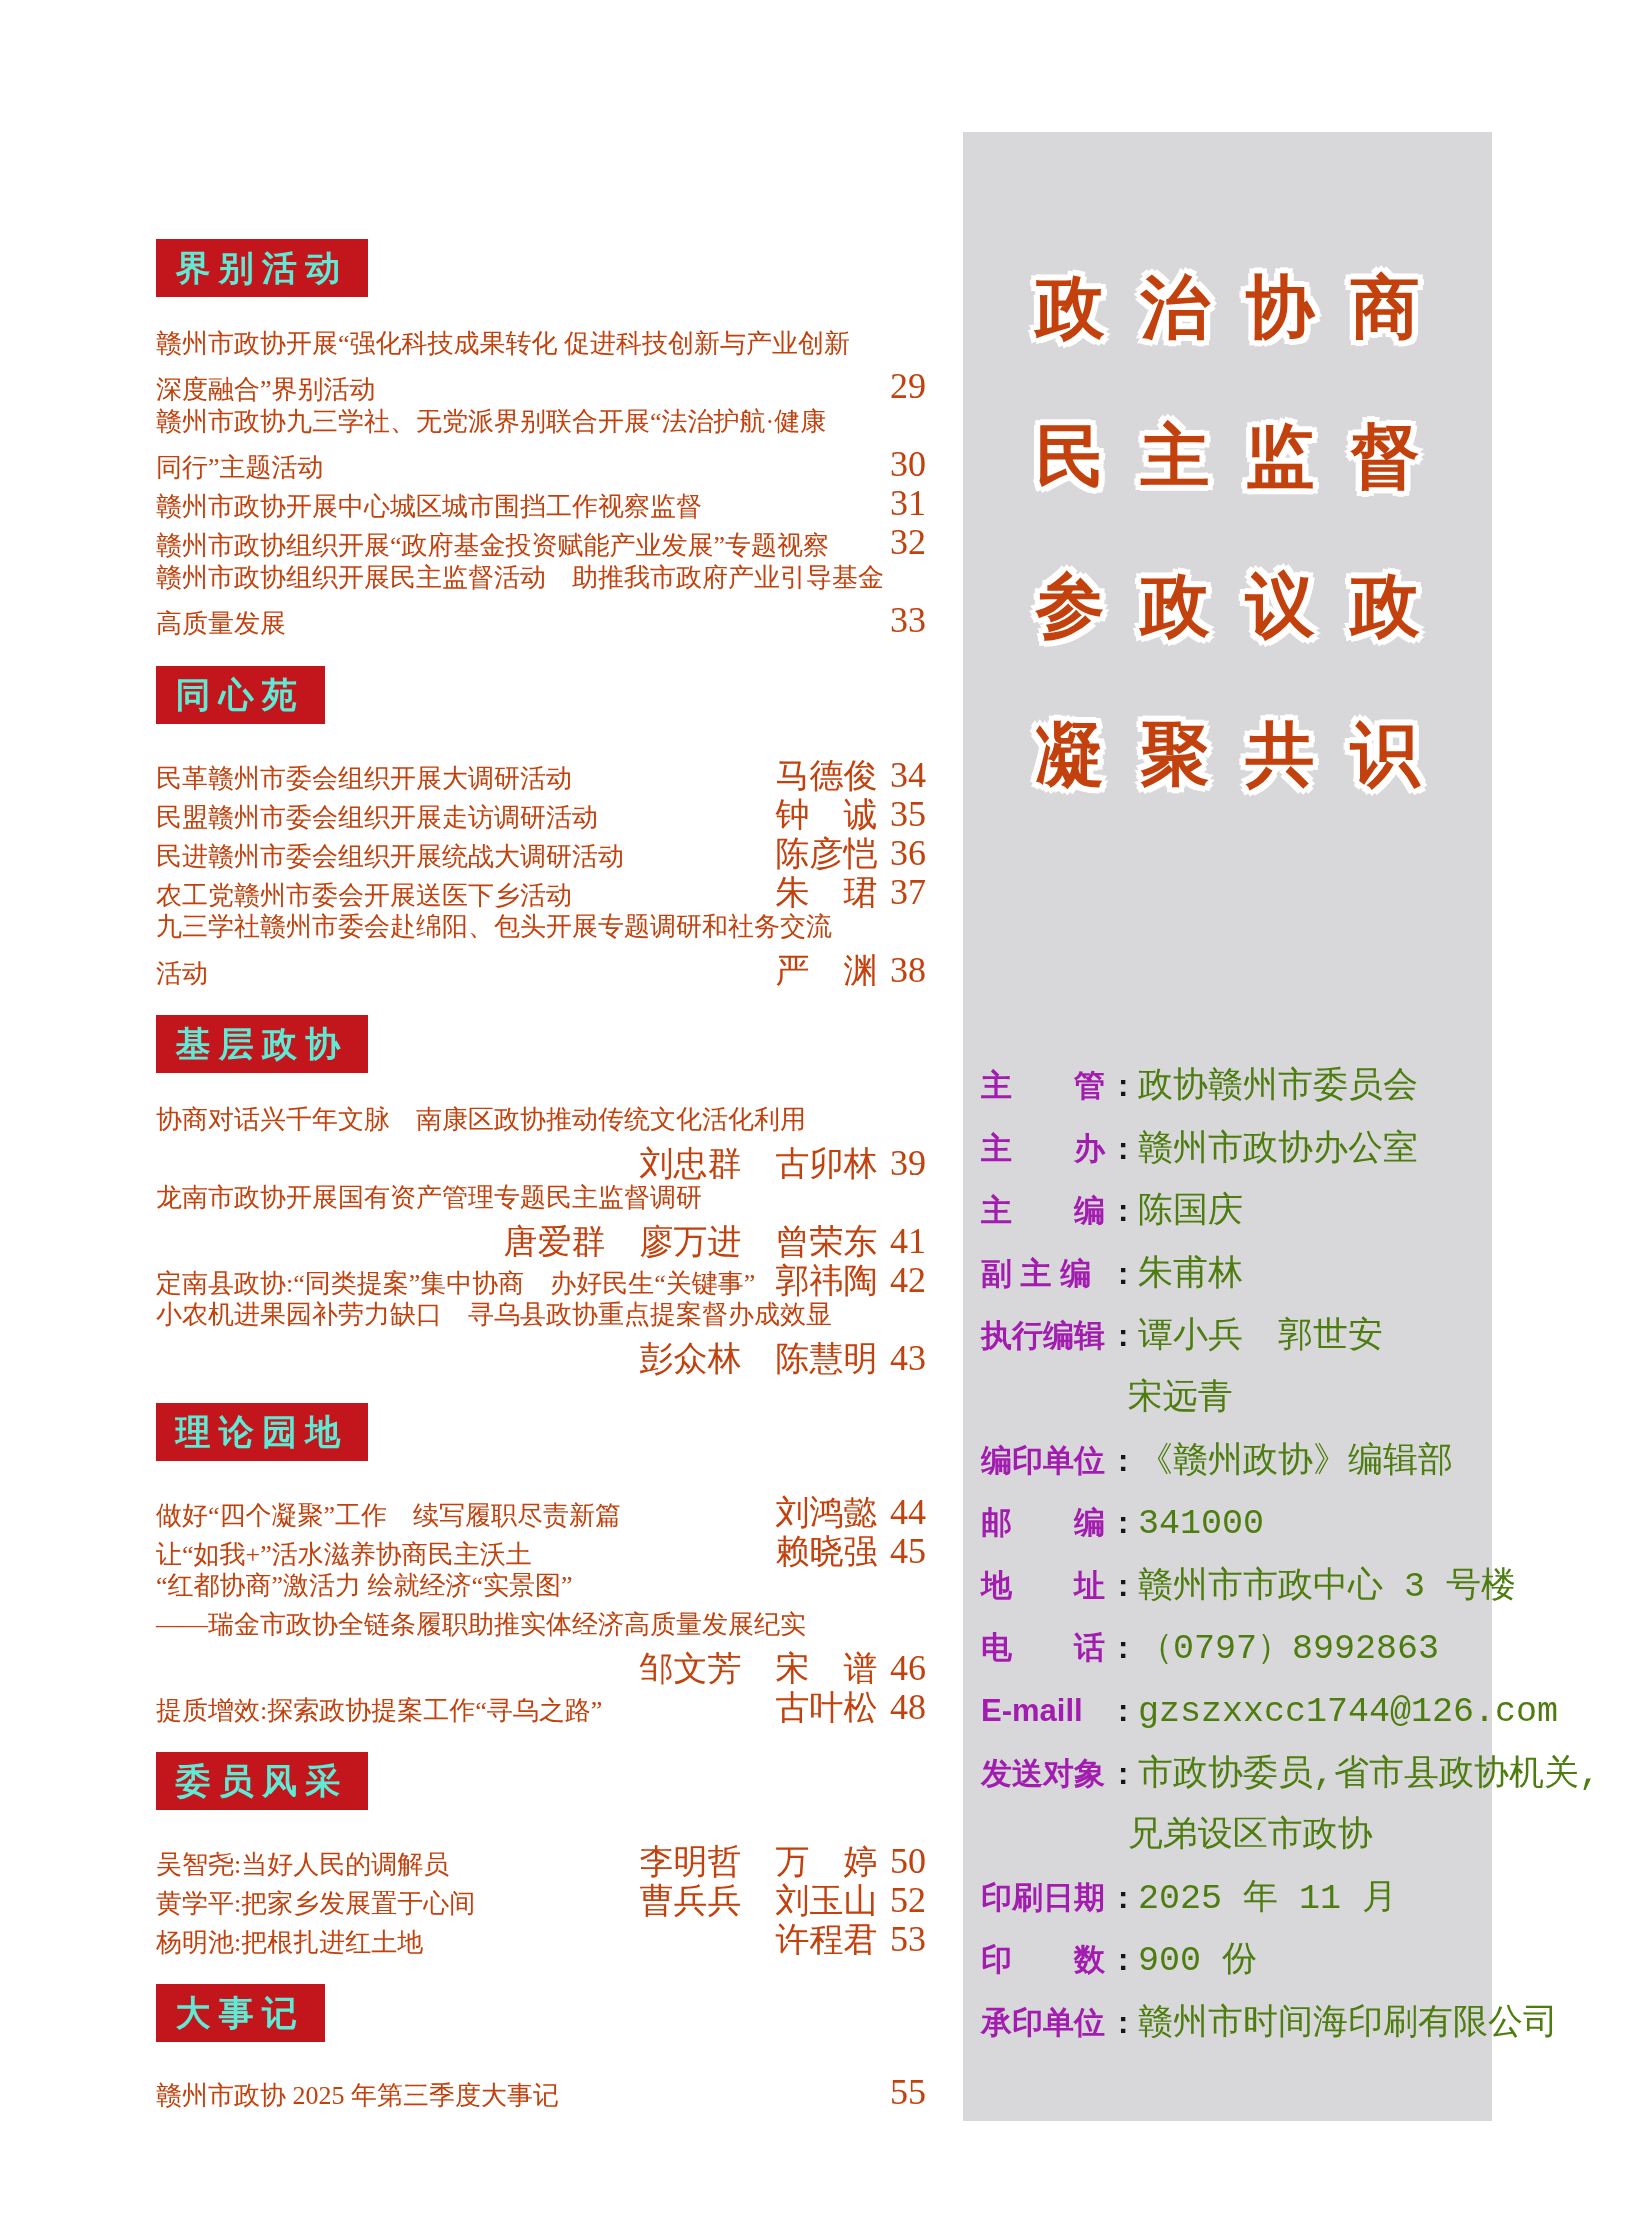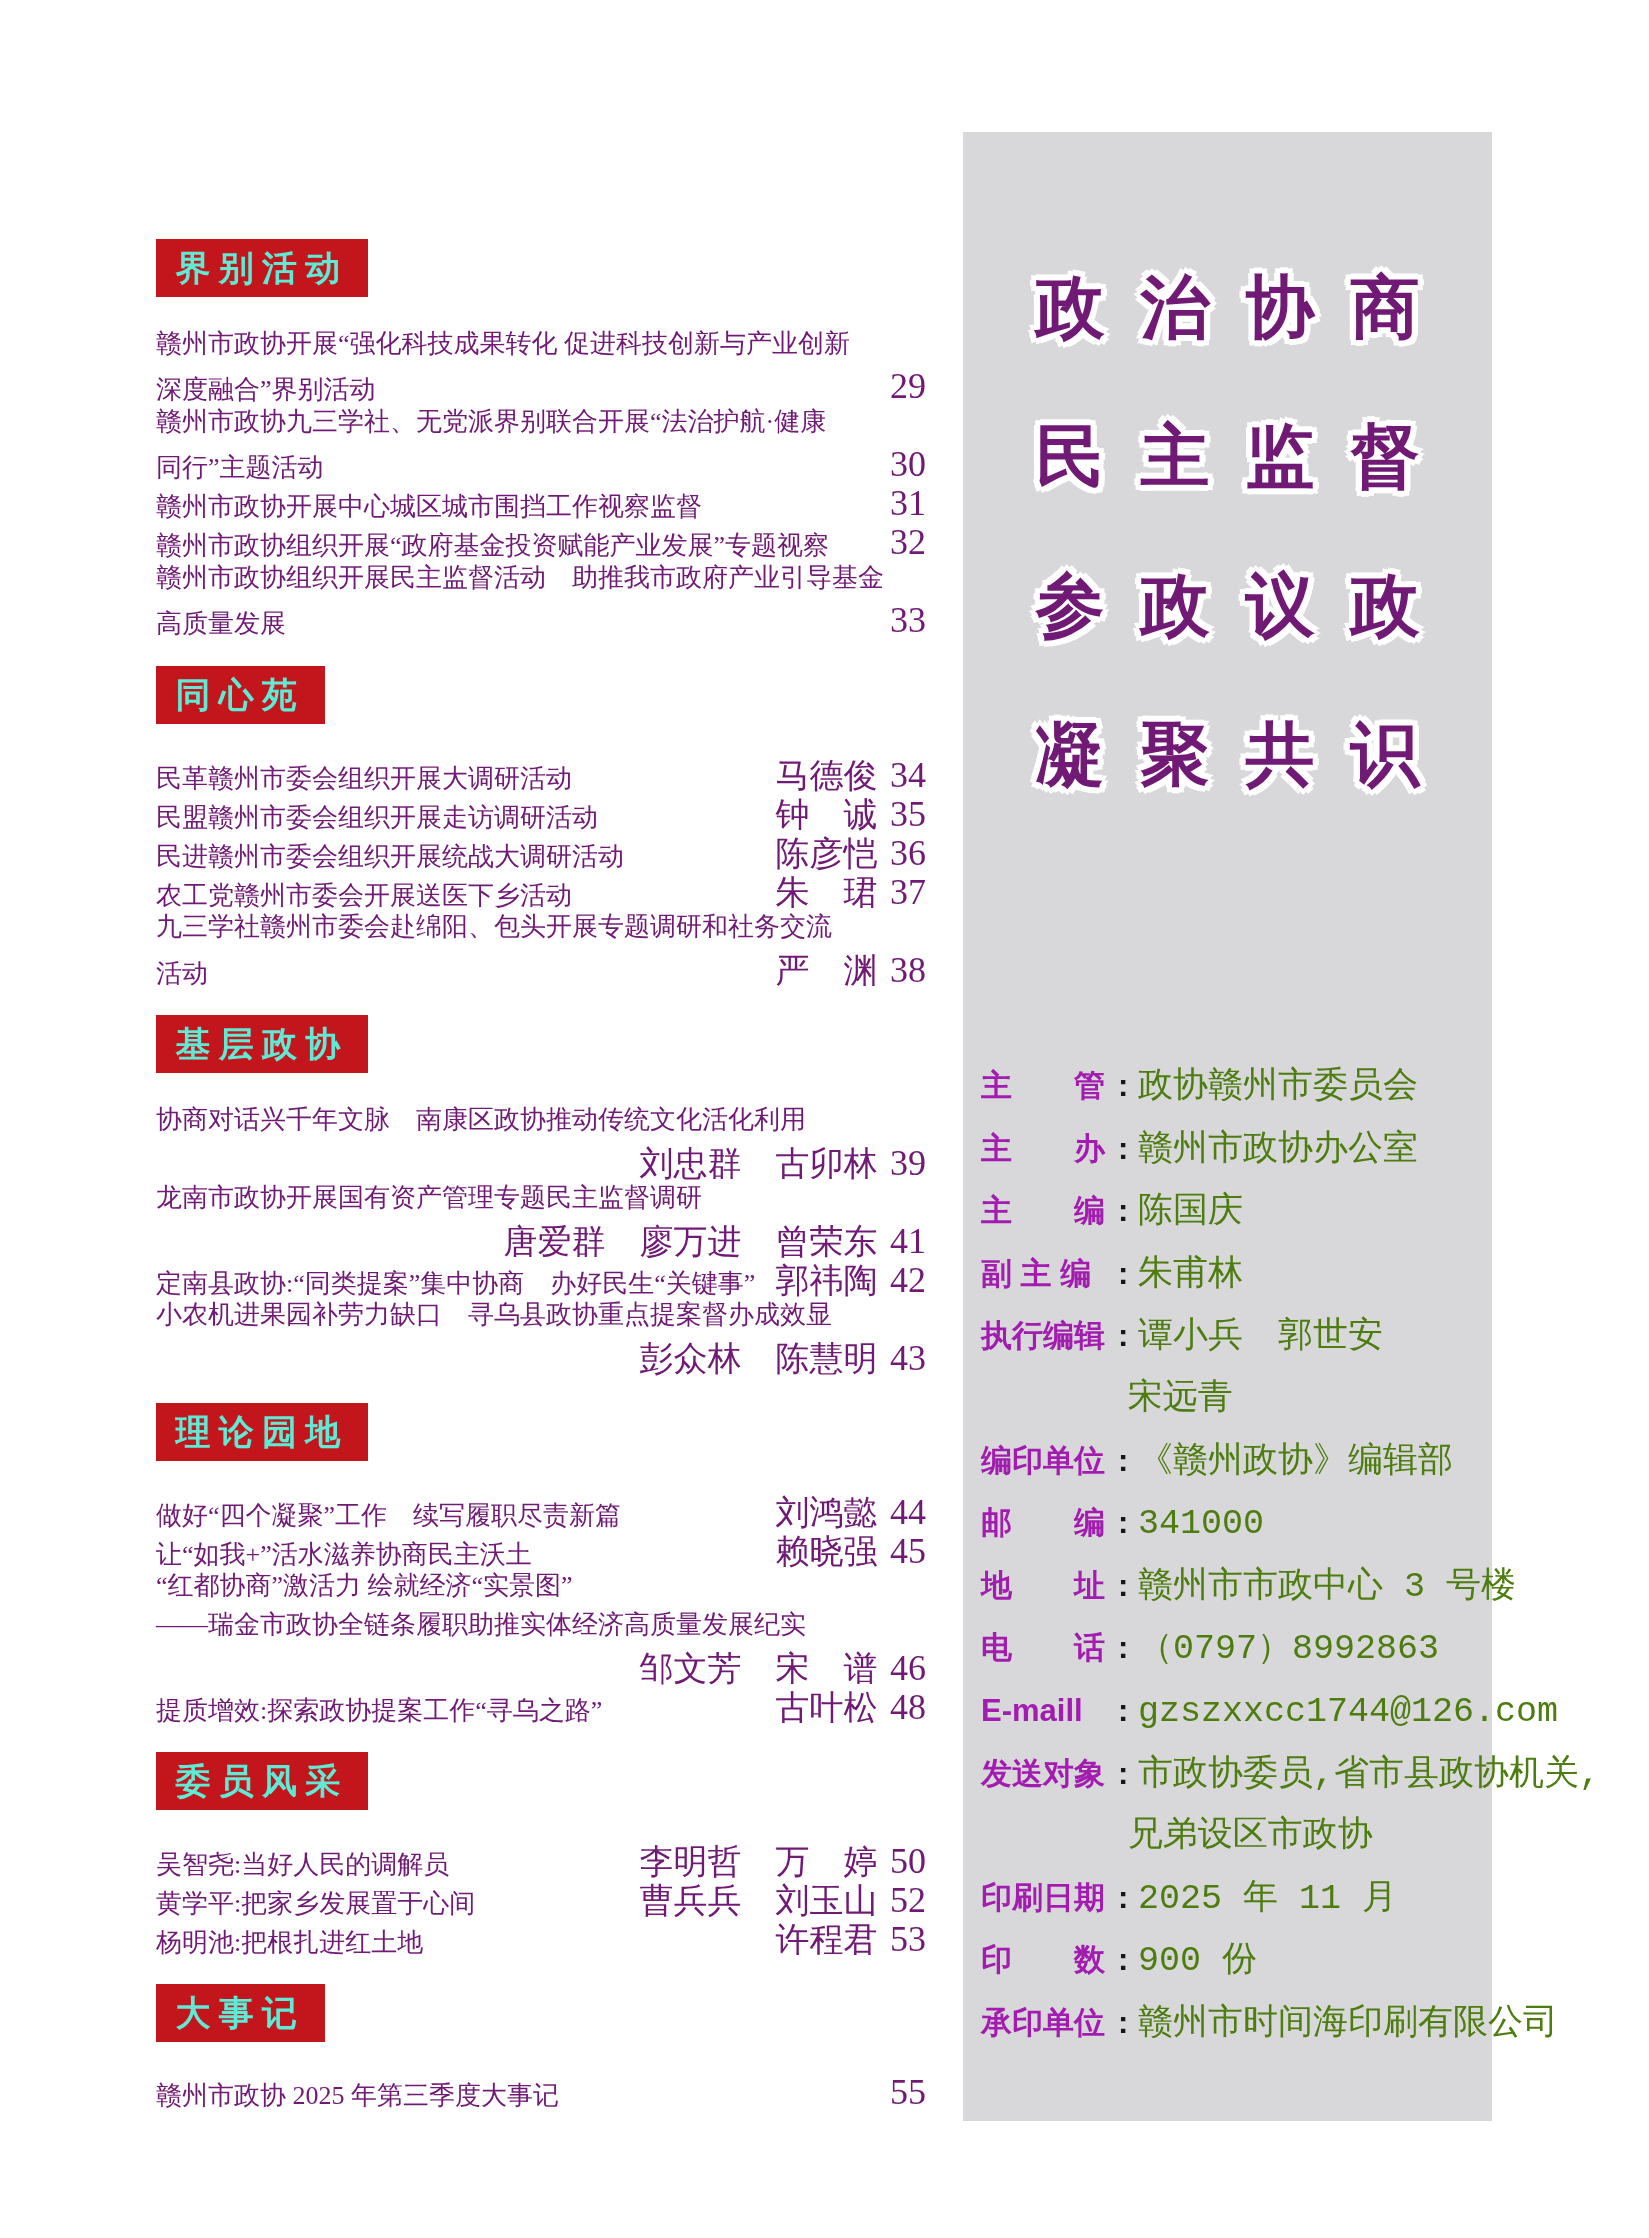--- a/index.html
+++ b/index.html
@@ -12,34 +12,34 @@
   .toc{position:absolute;left:156px;top:239px;width:770px;}
   .sec{margin-bottom:28px;}
   .sec-header{
     display:inline-block;background:#c3161c;color:#5eead4;
     font-family:"Liberation Sans","DejaVu Sans",sans-serif;font-weight:bold;
     font-size:35px;line-height:58px;padding:0 19.4px;letter-spacing:8.3px;
     margin-bottom:29px;
   }
   .row{
     display:flex;align-items:baseline;height:39px;font-size:26px;
-    color:#701a75;
+    color:#c2410c;
   }
   .row .t{white-space:pre;}
   .row .fill{flex:1 1 auto;min-width:0;}
   .row .a{white-space:pre;margin-right:12.5px;font-size:34px;}
   .row .p{font-size:36px;font-family:"Liberation Serif","DejaVu Serif",serif;}
   
   .panel{
     position:absolute;left:963px;top:132px;width:529px;height:1989px;
     background:#d8d8da;
   }
   .slogans{position:absolute;top:0;left:0;right:0;padding-top:142px;text-align:center;}
   .slogan{
-    font-size:69px;font-weight:bold;color:#701a75;
+    font-size:69px;font-weight:bold;color:#c2410c;
     letter-spacing:36px;margin-right:-36px;margin-bottom:80px;line-height:69px;
     font-family:"Liberation Serif","DejaVu Serif",serif;
     text-shadow:
       -4.9px -4.9px 0 #ffffff, 4.9px -4.9px 0 #ffffff,
       -4.9px  4.9px 0 #ffffff, 4.9px  4.9px 0 #ffffff,
       -6.2px 0 0 #ffffff, 6.2px 0 0 #ffffff,
       0 -6.2px 0 #ffffff, 0 6.2px 0 #ffffff;
   }
   .info{position:absolute;left:18px;top:935px;right:7px;}
   .info-row{display:flex;align-items:baseline;margin-bottom:23.6px;line-height:38px;}

